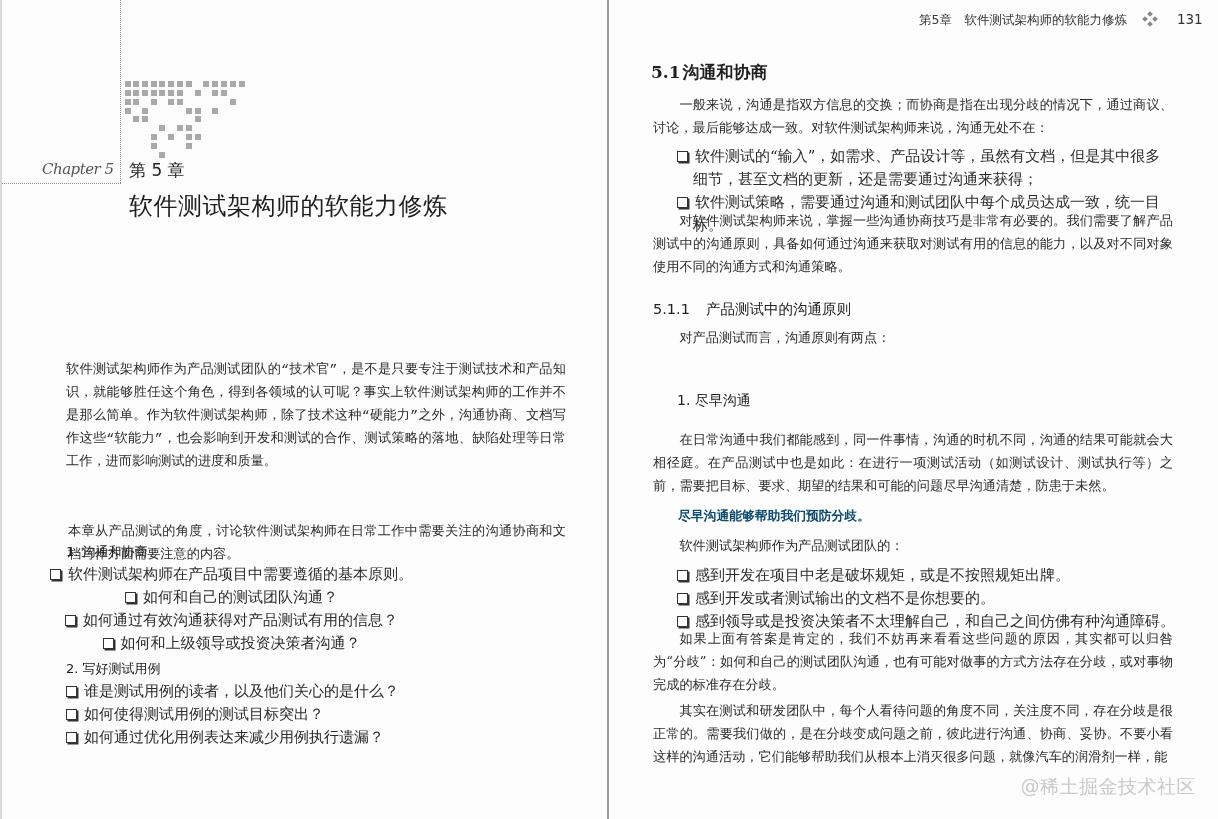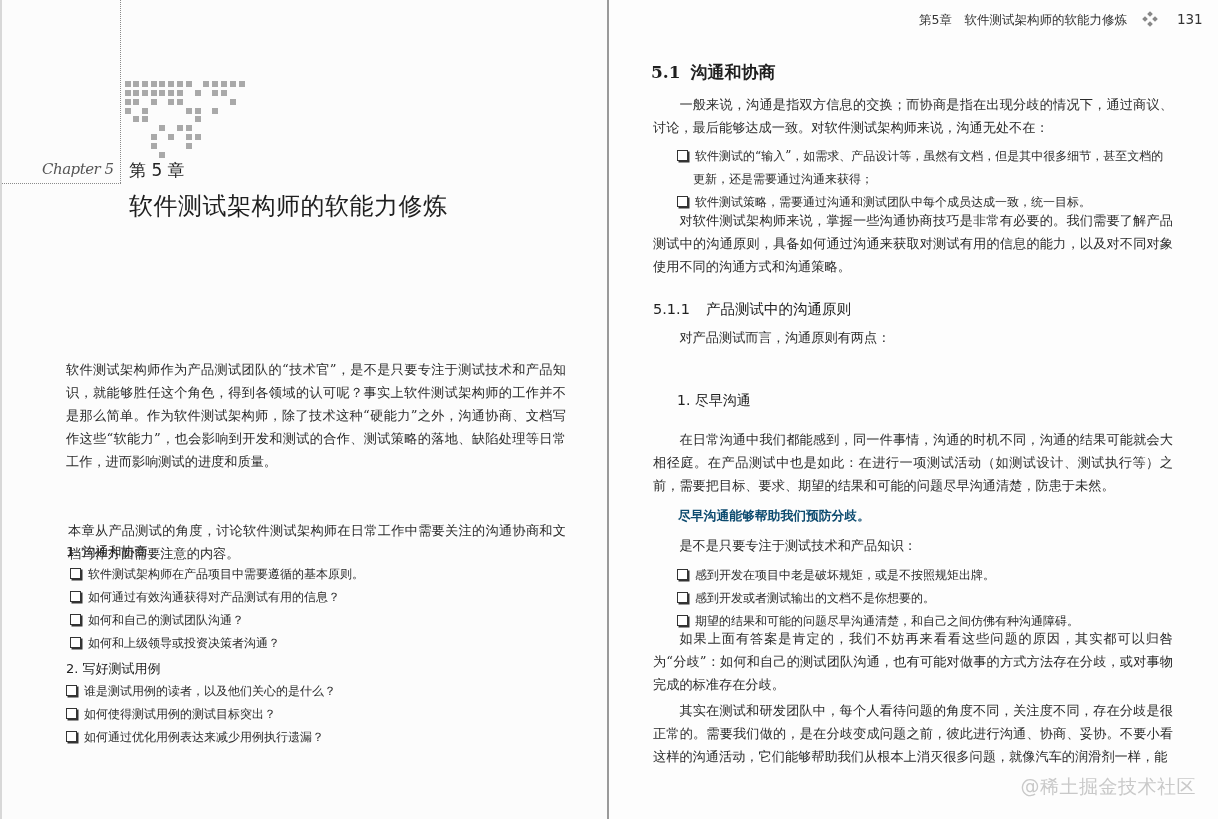--- a/index.html
+++ b/index.html
@@ -20,31 +20,31 @@
   .chapter-script {
     position:absolute; left:40px; top:160px; width:72px; 
     font-family:"DejaVu Serif",serif; font-style:italic; font-size:15px; color:#555;
     letter-spacing:-0.5px;
   }
   .chapter-num { position:absolute; left:127px; top:159px; font-family:"DejaVu Sans","Liberation Sans",sans-serif; font-size:17px; color:#222; }
   .chapter-title { position:absolute; left:127px; top:190px; font-family:"DejaVu Sans","Liberation Sans",sans-serif; font-size:24px; color:#1e1e1e; letter-spacing:0.5px; }
 
   .para { position:absolute; font-size:13.2px; line-height:23px; text-align:justify; text-indent:2em; color:#2b2b2b; }
   .h-sans { position:absolute; font-family:"DejaVu Sans","Liberation Sans",sans-serif; color:#222; }
-  .bullet { position:absolute; font-size:12px; line-height:23px; color:#2b2b2b; }
+  .bullet { position:absolute; font-size:15px; line-height:23px; color:#2b2b2b; }
   .box { display:inline-block; width:9px; height:9px; border:1.3px solid #333; box-shadow:1.5px 1.5px 0 #333; margin-right:7px; vertical-align:-1px; background:#fff; }
   .hang { padding-left:16px; text-indent:-16px; }
 
   .run-head { position:absolute; left:310px; top:11px; font-family:"DejaVu Sans","Liberation Sans",sans-serif; font-size:12.5px; color:#333; }
   .run-head .sep { display:inline-block; width:14px; height:14px; position:relative; margin:0 10px 0 12px; vertical-align:-2px; }
   .run-head .sep i { position:absolute; width:4px; height:4px; background:#888; transform:rotate(45deg); }
   .page-no { font-family:"DejaVu Sans","Liberation Sans",sans-serif; font-size:13.5px; margin-left:6px; }
 
   .sec-h { position:absolute; font-family:"DejaVu Serif","Liberation Serif",serif; font-weight:bold; font-size:17px; color:#1f1f1f; }
-  .sec-h .num { margin-right:10px; }
+  .sec-h .num { margin-right:2px; }
   .bold-line { position:absolute; font-family:"DejaVu Sans","Liberation Sans",sans-serif; font-weight:bold; font-size:12.8px; color:#0c4a6e; }
   .watermark { position:absolute; right:22px; top:774px; font-family:"DejaVu Sans","Liberation Sans",sans-serif; font-size:19px; color:#c9c9c9; letter-spacing:0.5px; }
 </style>
 </head>
 <body>
 
 <div class="page page-left">
   <div class="dot-vline"></div>
   <div class="dot-hline"></div>
   <div id="sq-holder">
@@ -95,31 +95,31 @@
       <div class="sq" style="left: 149px; top: 143px;"></div>
       <div class="sq" style="left: 184px; top: 143px;"></div>
       <div class="sq" style="left: 157px; top: 152px;"></div>
     </div>
 
   <div class="chapter-script">Chapter 5</div>
   <div class="chapter-num">第 5 章</div>
   <div class="chapter-title">软件测试架构师的软能力修炼</div>
 
   <div class="para" style="left:66px; top:358px; width:498px; text-indent:0;">
-    <div style="margin-left:-2px; text-indent:0;">软件测试架构师作为产品测试团队的“技术官”，是不是只要专注于测试技术和产品知识，就能够胜任这个角色，得到各领域的认可呢？事实上软件测试架构师的工作并不是那么简单。作为软件测试架构师，除了技术这种“硬能力”之外，沟通协商、文档写作这些“软能力”，也会影响到开发和测试的合作、测试策略的落地、缺陷处理等日常工作，进而影响测试的进度和质量。</div>
+    <div style="margin-left:-2px; text-indent:0;font-family:Liberation Mono, monospace;">软件测试架构师作为产品测试团队的“技术官”，是不是只要专注于测试技术和产品知识，就能够胜任这个角色，得到各领域的认可呢？事实上软件测试架构师的工作并不是那么简单。作为软件测试架构师，除了技术这种“硬能力”之外，沟通协商、文档写作这些“软能力”，也会影响到开发和测试的合作、测试策略的落地、缺陷处理等日常工作，进而影响测试的进度和质量。</div>
   </div>
   <div class="para" style="left:66px; top:480px; width:498px; text-indent:0;margin-top:39px;">
     <div>本章从产品测试的角度，讨论软件测试架构师在日常工作中需要关注的沟通协商和文档写作方面需要注意的内容。</div>
   </div>
 
   <div class="h-sans" style="left:64px; top:543px; font-size:13px;">1. 沟通和协商</div>
-  <div class="bullet" style="left:68px; top:563px;">
+  <div class="bullet" style="left:48px; top:563px;text-align:center;">
     <div><span class="box"></span><span>软件测试架构师在产品项目中需要遵循的基本原则。</span></div>
+    <div><span class="box"></span><span>如何和自己的测试团队沟通？</span></div>
     <div><span class="box"></span><span>如何通过有效沟通获得对产品测试有用的信息？</span></div>
-    <div><span class="box"></span><span>如何和自己的测试团队沟通？</span></div>
     <div><span class="box"></span><span>如何和上级领导或投资决策者沟通？</span></div>
   </div>
 
   <div class="h-sans" style="left:64px; top:660px; font-size:13px;">2. 写好测试用例</div>
   <div class="bullet" style="left:64px; top:680px;">
     <div><span class="box"></span><span>谁是测试用例的读者，以及他们关心的是什么？</span></div>
     <div><span class="box"></span><span>如何使得测试用例的测试目标突出？</span></div>
     <div><span class="box"></span><span>如何通过优化用例表达来减少用例执行遗漏？</span></div>
   </div>
 </div>
@@ -154,26 +154,26 @@
 
   <div class="para" style="left:44px; top:326px; width:520px;">对产品测试而言，沟通原则有两点：</div>
 
 
   <div class="h-sans" style="left:68px; top:392px; font-size:14px;">1. 尽早沟通</div>
 
   <div class="para" style="left:44px; top:428px; width:520px;">在日常沟通中我们都能感到，同一件事情，沟通的时机不同，沟通的结果可能就会大相径庭。在产品测试中也是如此：在进行一项测试活动（如测试设计、测试执行等）之前，需要把目标、要求、期望的结果和可能的问题尽早沟通清楚，防患于未然。</div>
 
   <div class="bold-line" style="left:69px; top:508px;">尽早沟通能够帮助我们预防分歧。</div>
 
-  <div class="para" style="left:44px; top:534px; width:520px;">是不是只要专注于测试技术和产品知识：</div>
+  <div class="para" style="left:44px; top:534px; width:520px;">软件测试架构师作为产品测试团队的：</div>
 
   <div class="bullet" style="left:68px; top:564px;">
     <div><span class="box"></span><span>感到开发在项目中老是破坏规矩，或是不按照规矩出牌。</span></div>
     <div><span class="box"></span><span>感到开发或者测试输出的文档不是你想要的。</span></div>
-    <div><span class="box"></span><span>期望的结果和可能的问题尽早沟通清楚，和自己之间仿佛有种沟通障碍。</span></div>
+    <div><span class="box"></span><span>感到领导或是投资决策者不太理解自己，和自己之间仿佛有种沟通障碍。</span></div>
   </div>
 
   <div class="para" style="left:44px; top:627px; width:520px;">如果上面有答案是肯定的，我们不妨再来看看这些问题的原因，其实都可以归咎为“分歧”：如何和自己的测试团队沟通，也有可能对做事的方式方法存在分歧，或对事物完成的标准存在分歧。</div>
 
   <div class="para" style="left:44px; top:699px; width:520px;">其实在测试和研发团队中，每个人看待问题的角度不同，关注度不同，存在分歧是很正常的。需要我们做的，是在分歧变成问题之前，彼此进行沟通、协商、妥协。不要小看这样的沟通活动，它们能够帮助我们从根本上消灭很多问题，就像汽车的润滑剂一样，能</div>
 
   <div class="watermark">@稀土掘金技术社区</div>
 </div>
 
 </body></html>

